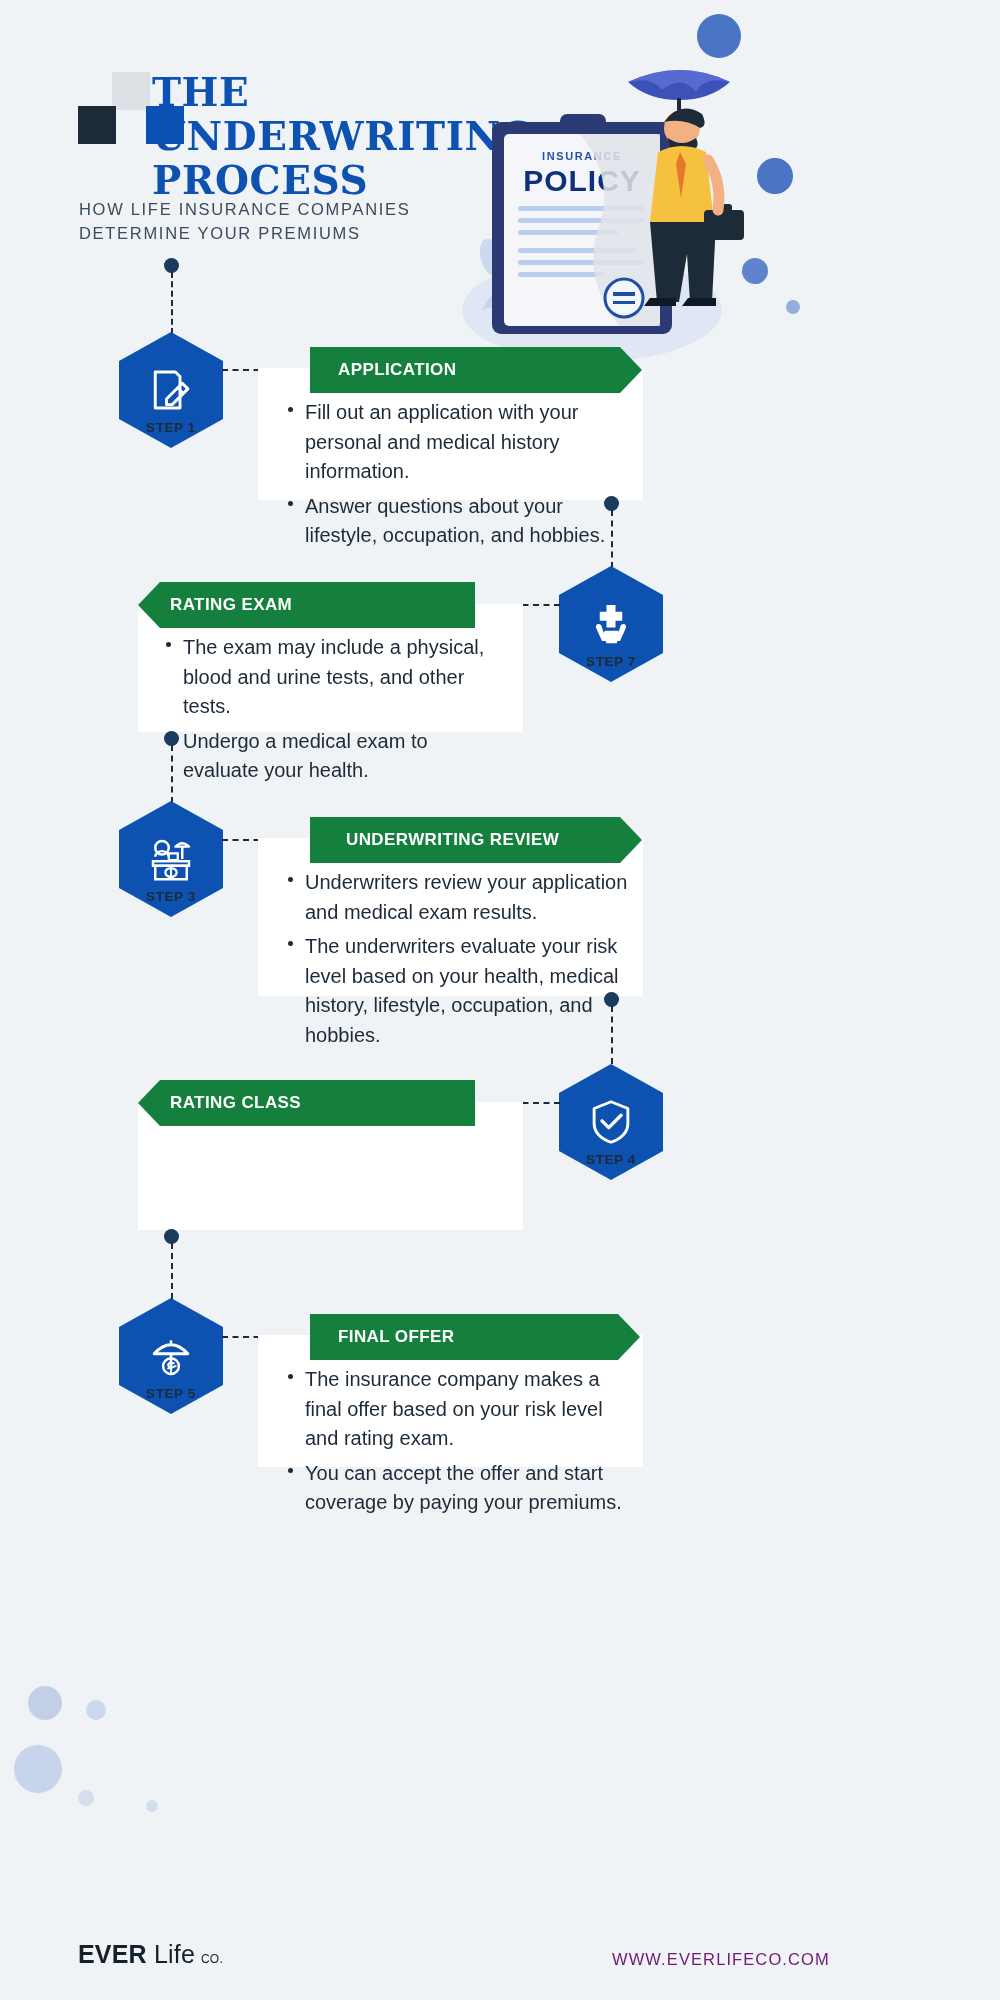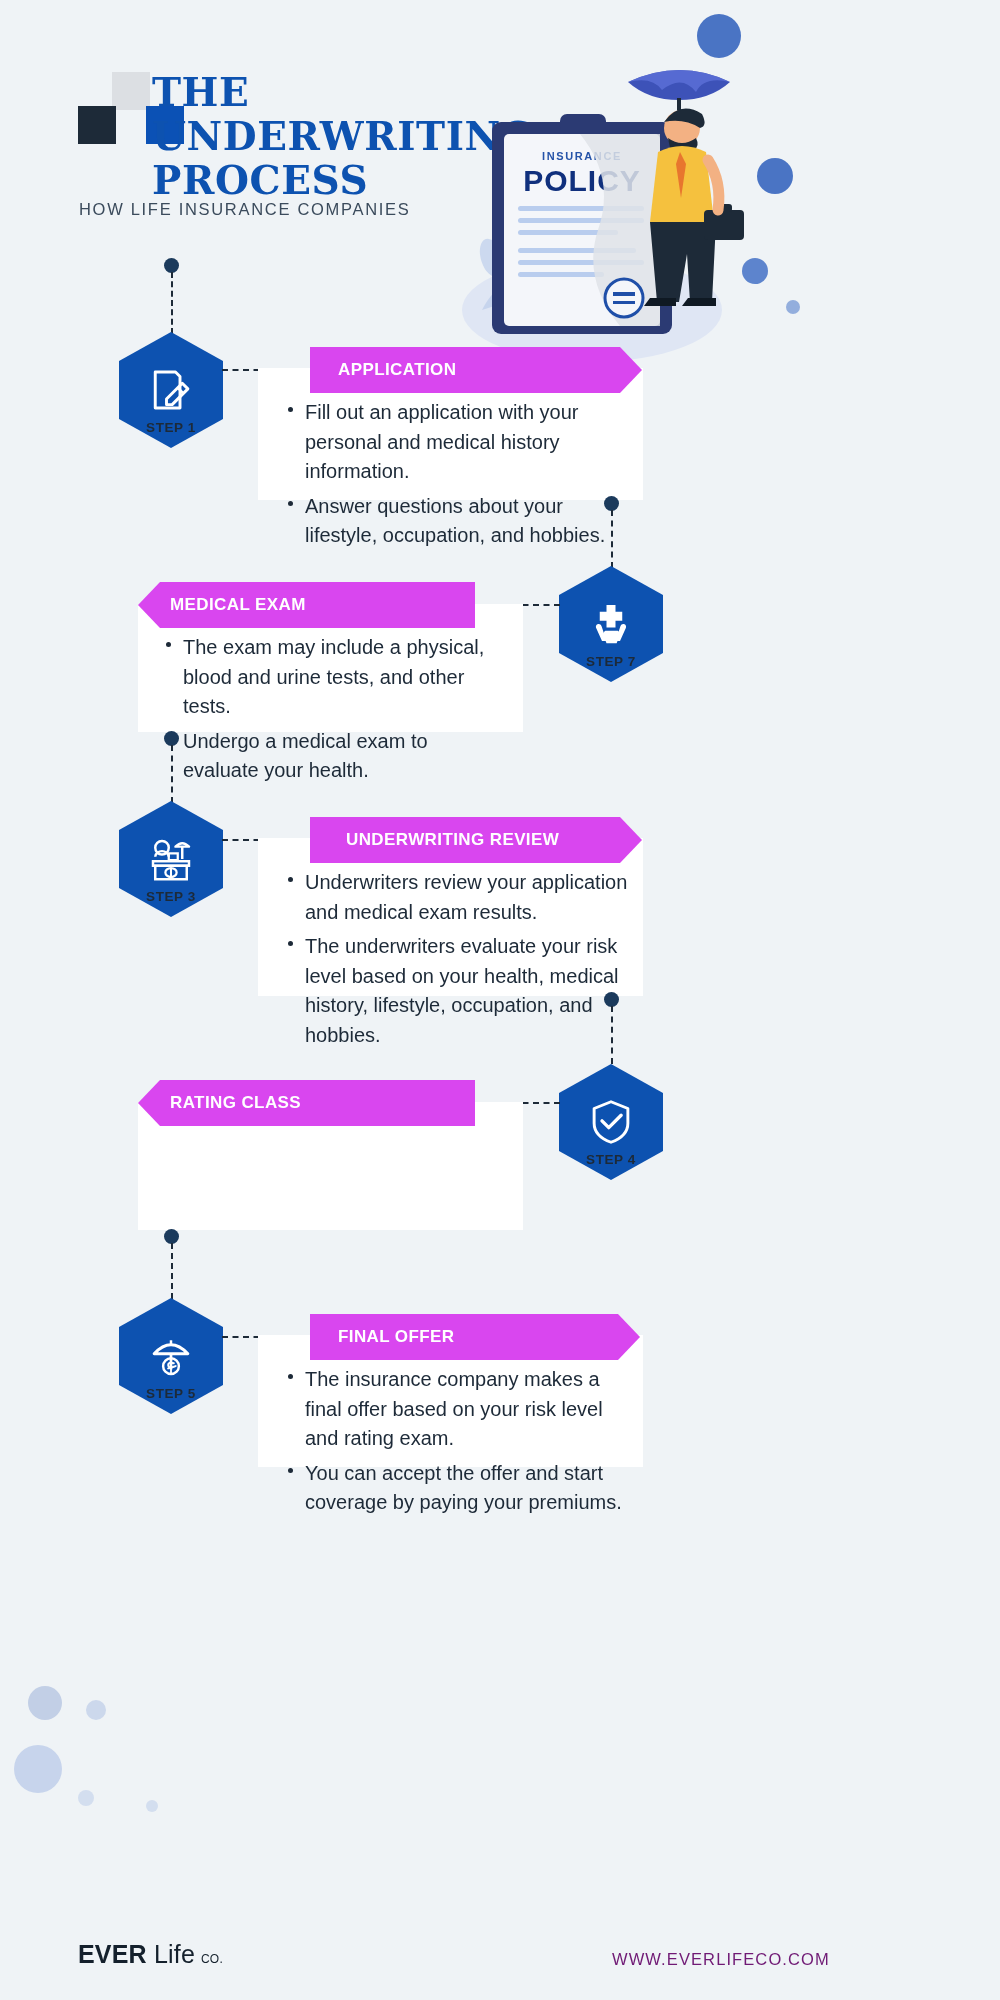--- a/index.html
+++ b/index.html
@@ -42,21 +42,21 @@
     clip-path: polygon(50% 0%, 100% 25%, 100% 75%, 50% 100%, 0% 75%, 0% 25%);
     display: flex; align-items: center; justify-content: center;
   }
   .hex svg { width: 54px; height: 54px; }
   .step-label {
     position: absolute; font-size: 13.5px; font-weight: 700;
     letter-spacing: .6px; color: #1d2a38; text-align: center; width: 104px;
   }
 
   .banner {
-    position: absolute; height: 46px; background: #d946ef;
+    position: absolute; height: 46px; background: #15803d;
     display: flex; align-items: center;
   }
   .banner span {
     color: #fff; font-size: 17px; font-weight: 700; letter-spacing: .4px;
   }
   .banner.right-notch { clip-path: polygon(0 0, calc(100% - 22px) 0, 100% 50%, calc(100% - 22px) 100%, 0 100%); }
   .banner.left-notch  { clip-path: polygon(22px 0, 100% 0, 100% 100%, 22px 100%, 0 50%); }
 
   .card { position: absolute; background: #ffffff; }
   .bullets { position: absolute; list-style: none; }
@@ -103,20 +103,21 @@
   <div class="dot" style="left:146px;top:1800px;width:12px;height:12px;background:#d3deef;"></div>
 
   <div class="logo-mark">
     <div class="logo-sq sq-grey"></div>
     <div class="logo-sq sq-blue"></div>
     <div class="logo-sq sq-dark"></div>
   </div>
   <h1 class="title">THE UNDERWRITING PROCESS</h1>
   <div class="subtitle">
     <div>HOW LIFE INSURANCE COMPANIES</div>
+    <div>DETERMINE YOUR PREMIUMS</div>
   </div>
 
   <div class="hero">
     <svg viewBox="0 0 320 310" width="320" height="310">
       <ellipse cx="140" cy="250" rx="130" ry="52" fill="#dfe6f4"></ellipse>
       <path d="M30 250 q20 -40 55 -22 q10 -28 38 -12 q8 -22 30 -6" fill="#c3d2ec" opacity=".9"></path>
       <ellipse cx="62" cy="232" rx="24" ry="13" fill="#c3d2ec" transform="rotate(-25 62 232)"></ellipse>
       <ellipse cx="96" cy="246" rx="20" ry="11" fill="#b7c8e7" transform="rotate(20 96 246)"></ellipse>
       <ellipse cx="40" cy="198" rx="11" ry="20" fill="#ccd9ef" transform="rotate(-18 40 198)"></ellipse>
 
@@ -186,21 +187,21 @@
       <path d="M13 24c-2 0-3 2-2 4l5 11h4l-4-12c-.5-2-1.5-3-3-3z" fill="#fff"></path>
       <path d="M35 24c2 0 3 2 2 4l-5 11h-4l4-12c.5-2 1.5-3 3-3z" fill="#fff"></path>
       <path d="M19 30c-2 1-2 4-1 6l2 5h9l2-5c1-2 1-5-1-6z" fill="#fff"></path>
     </svg>
   </div>
   <div class="step-label" style="left:559px;top:654px;">STEP 7</div>
   <div class="dash-h" style="left:470px;top:604px;width:90px;"></div>
 
   <div class="card" style="left:138px;top:604px;width:385px;height:128px;"></div>
   <div class="banner left-notch" style="left:138px;top:582px;width:337px;padding-left:32px;">
-    <span>MEDICAL EXAM</span>
+    <span>RATING EXAM</span>
   </div>
   <ul class="bullets" style="left:163px;top:633px;width:345px;">
     <li>The exam may include a physical, blood and urine tests, and other tests.</li>
     <li>Undergo a medical exam to evaluate your health.</li>
   </ul>
 
   <div class="node" style="left:164px;top:731px;"></div>
   <div class="dash-v" style="left:171px;top:745px;height:58px;"></div>
   <div class="hex" style="left:119px;top:801px;">
     <svg viewBox="0 0 48 48">

